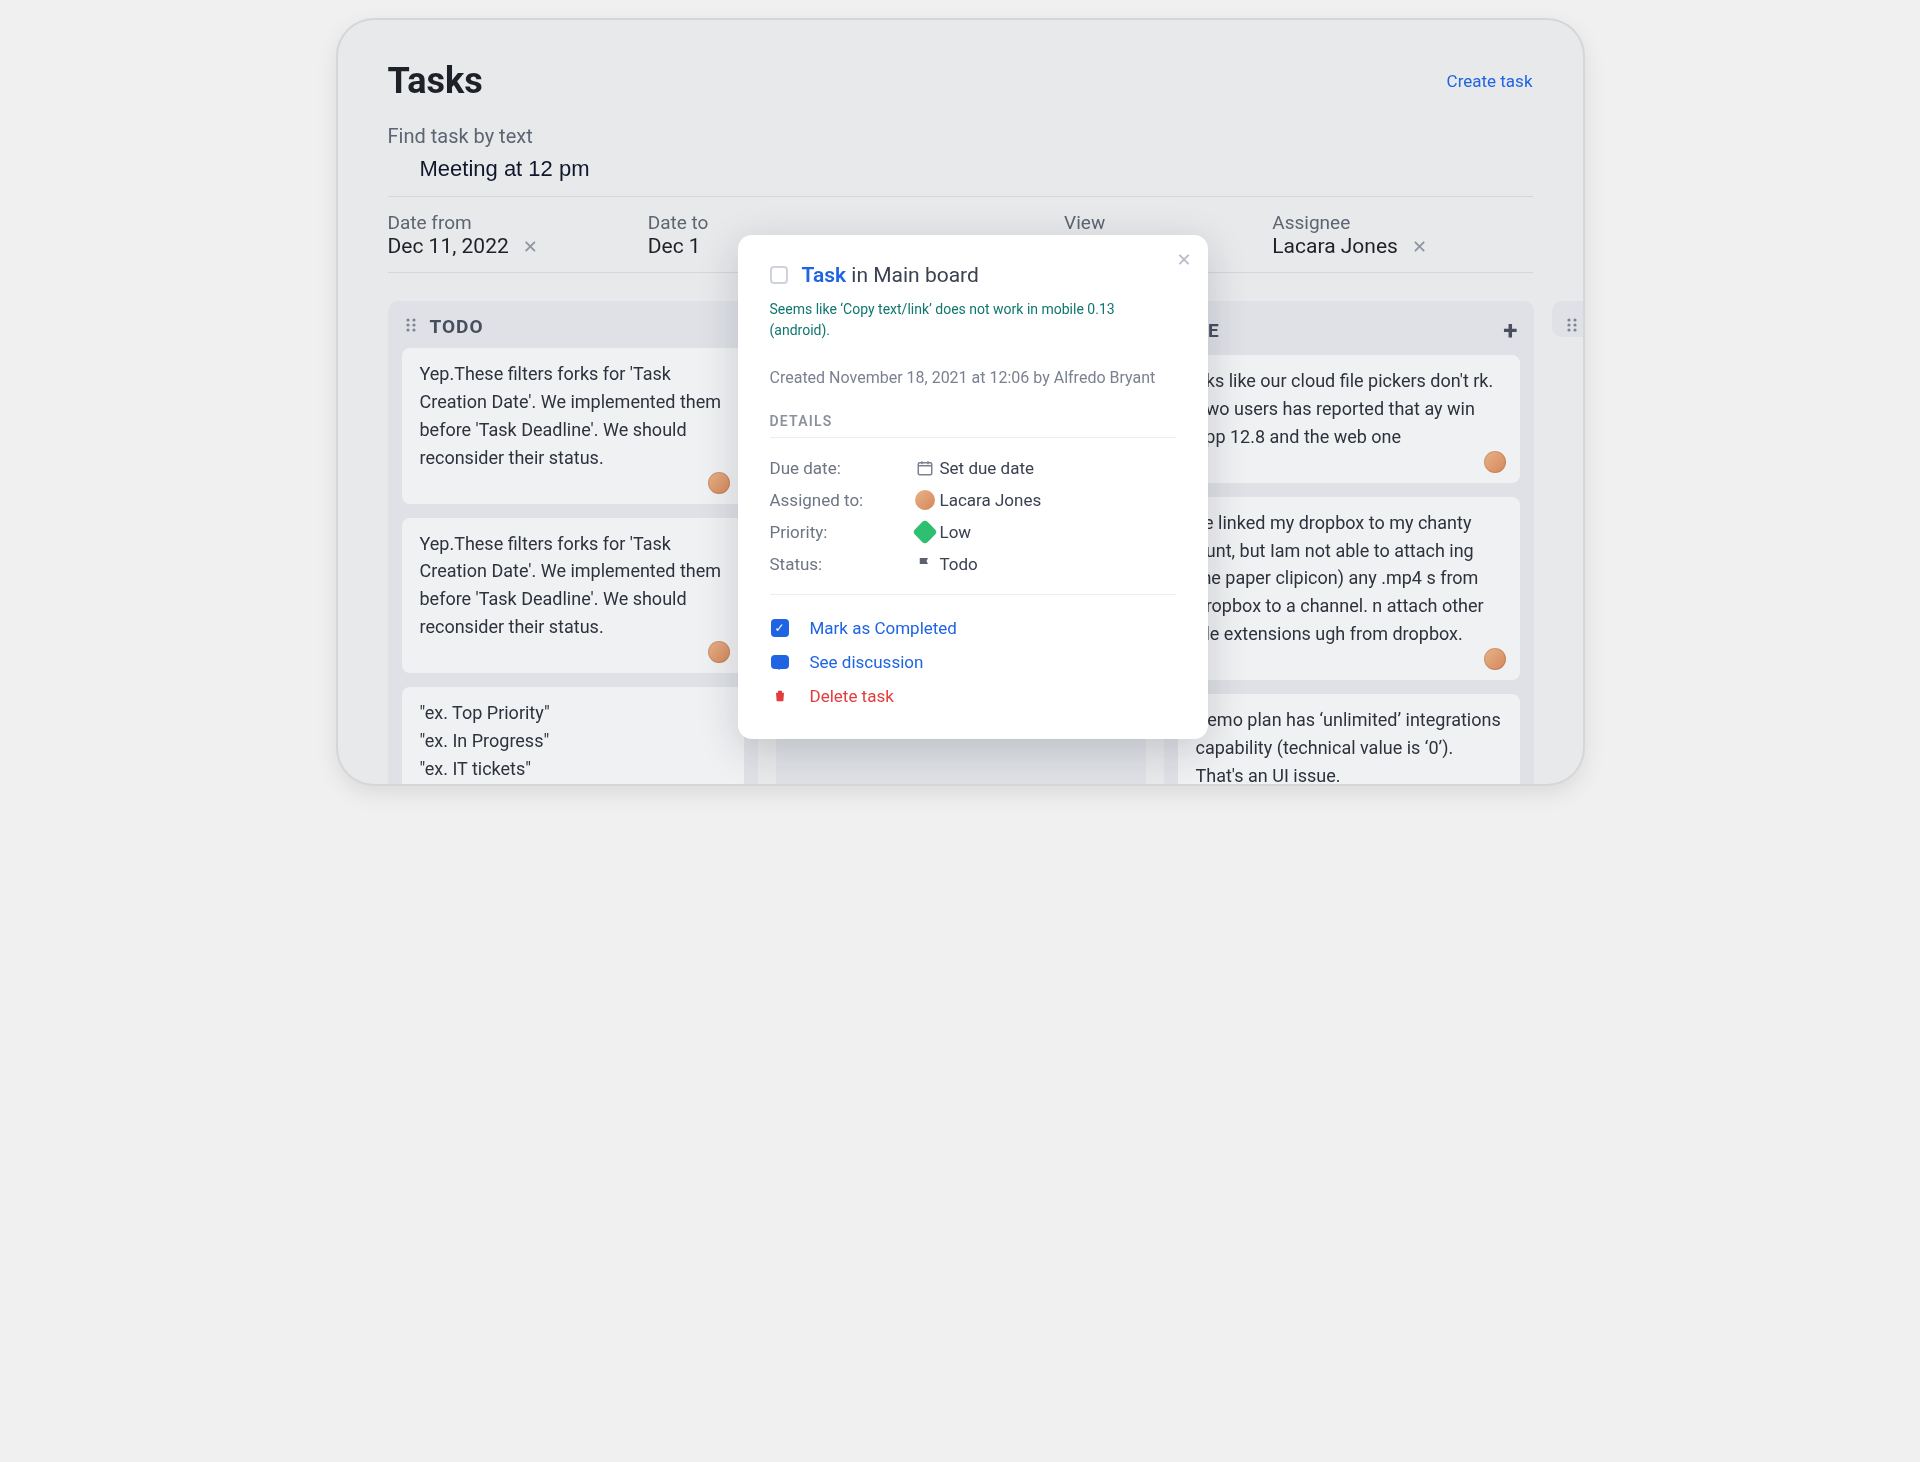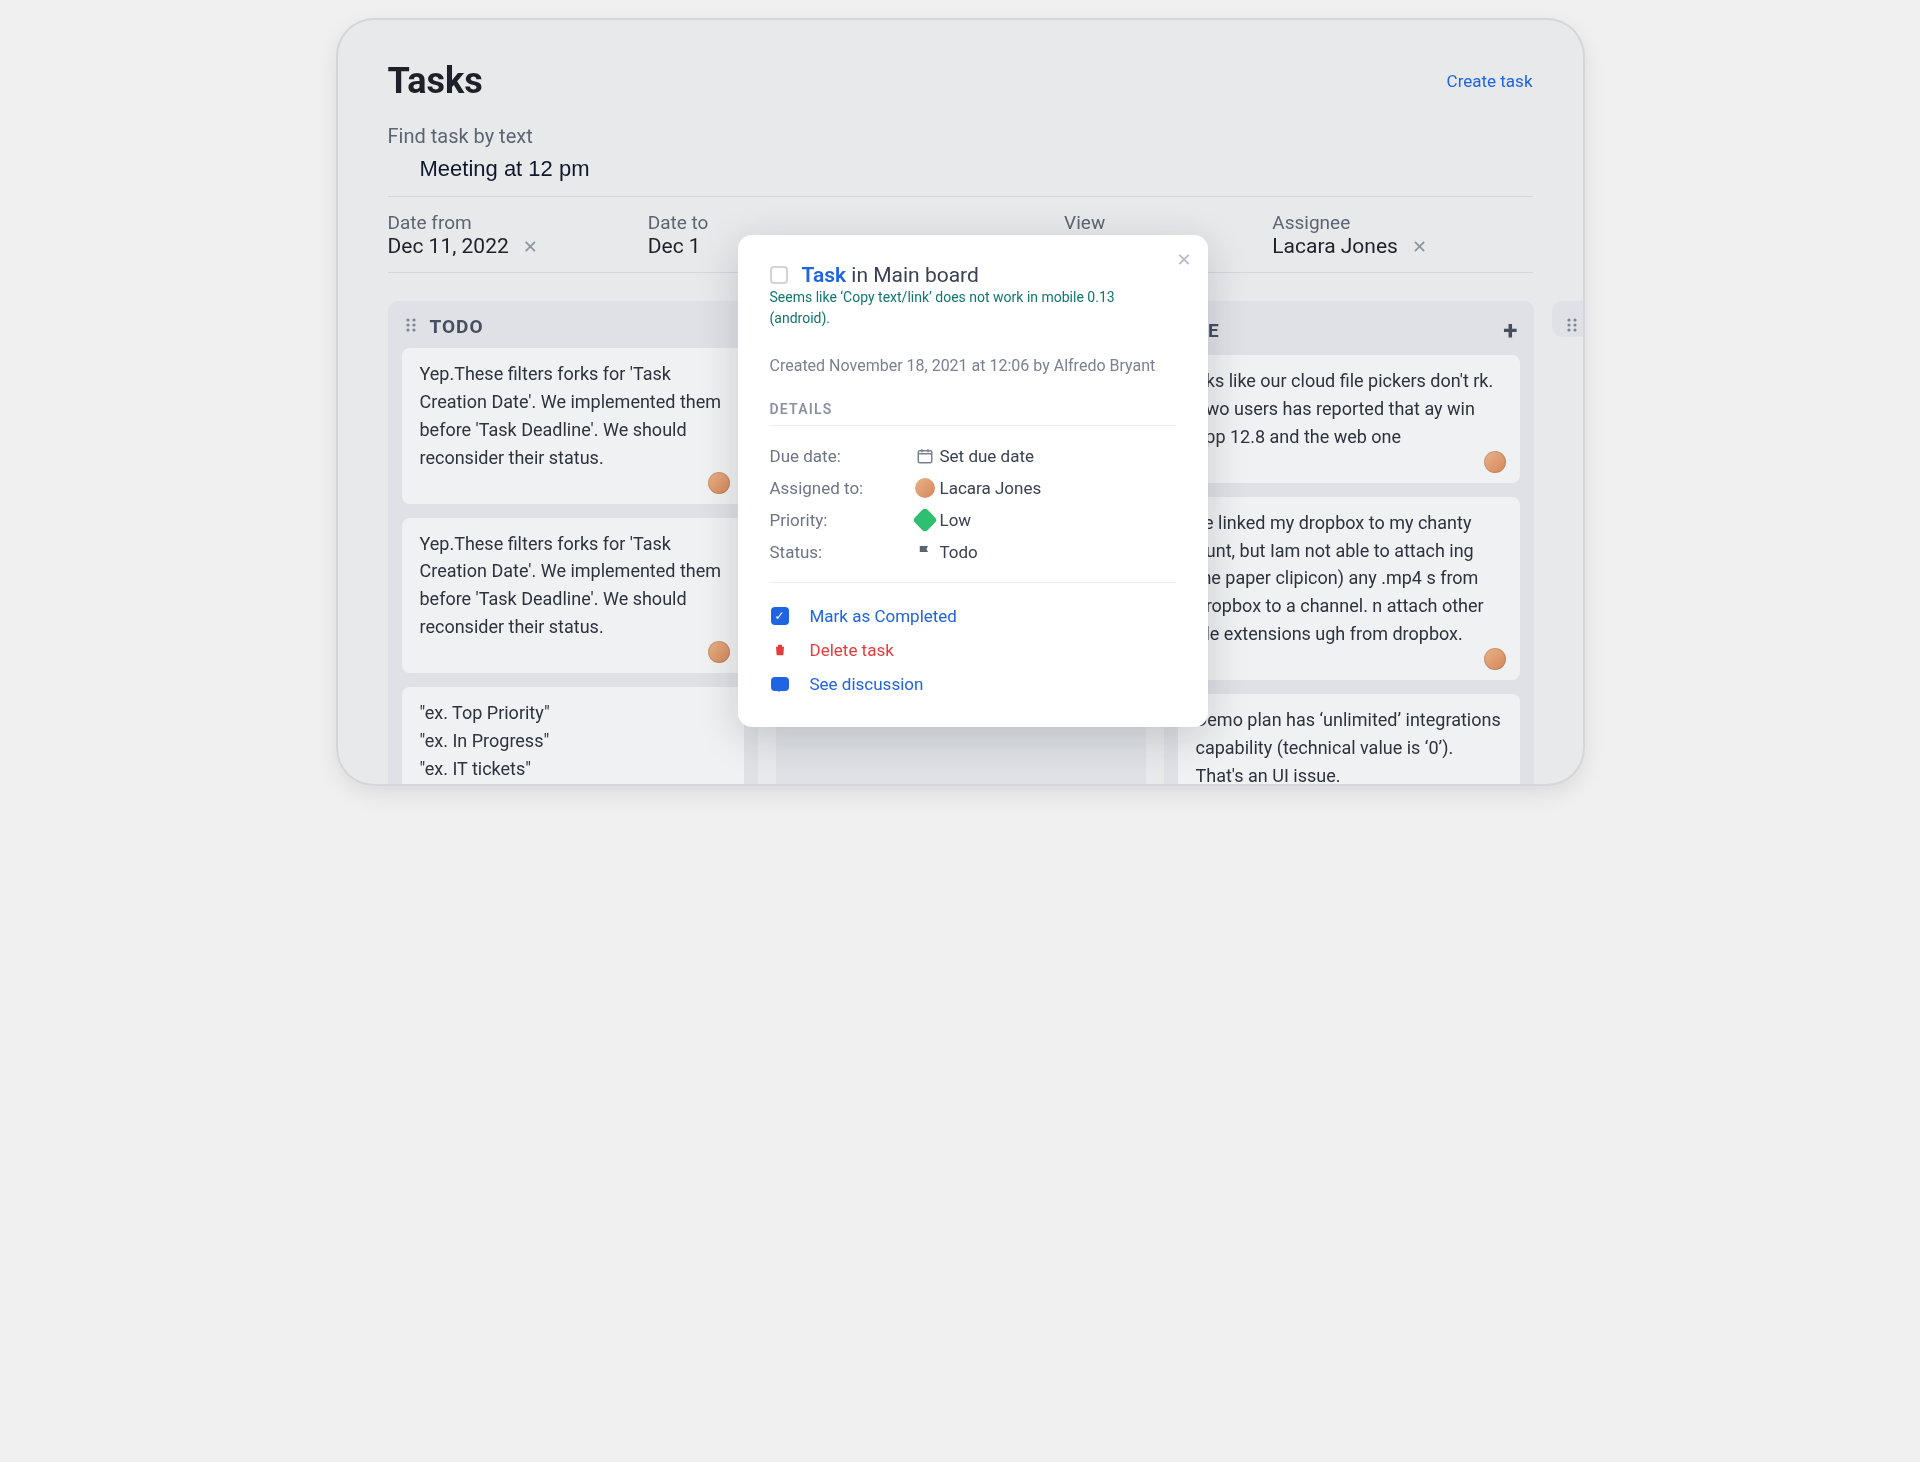--- a/index.html
+++ b/index.html
@@ -172,20 +172,21 @@
     right: 16px;
     top: 14px;
     color: #b7bcc6;
     font-size: 18px;
     cursor: pointer;
   }
   .pop-title-row {
     display: flex;
     align-items: center;
     gap: 14px;
+    margin-bottom: 12px;
   }
   .pop-checkbox {
     width: 18px;
     height: 18px;
     border: 2px solid #cfd3db;
     border-radius: 4px;
   }
   .pop-title {
     font-size: 21px;
     color: #3a4150;
@@ -430,31 +431,31 @@
         <span class="v">Todo</span>
       </div>
 
       <div class="actions">
         <div class="action blue">
           <span class="aic">
               <span class="badge-check">✓</span>
             </span>
           <span>Mark as Completed</span>
         </div>
+        <div class="action blue">
+          <span class="aic">
+              <span class="speech"></span>
+            </span>
+          <span>See discussion</span>
+        </div>
         <div class="action red">
           <span class="aic trash">
             <svg width="16" height="18" viewBox="0 0 24 24" fill="#e23d3d">
                 <path d="M4 7h16M9 7V4h6v3M6 7l1 13h10l1-13"></path>
               </svg>
           </span>
           <span>Delete task</span>
         </div>
-        <div class="action blue">
-          <span class="aic">
-              <span class="speech"></span>
-            </span>
-          <span>See discussion</span>
-        </div>
       </div>
     </div>
 
   </div>
 </div>
 
 </body></html>

